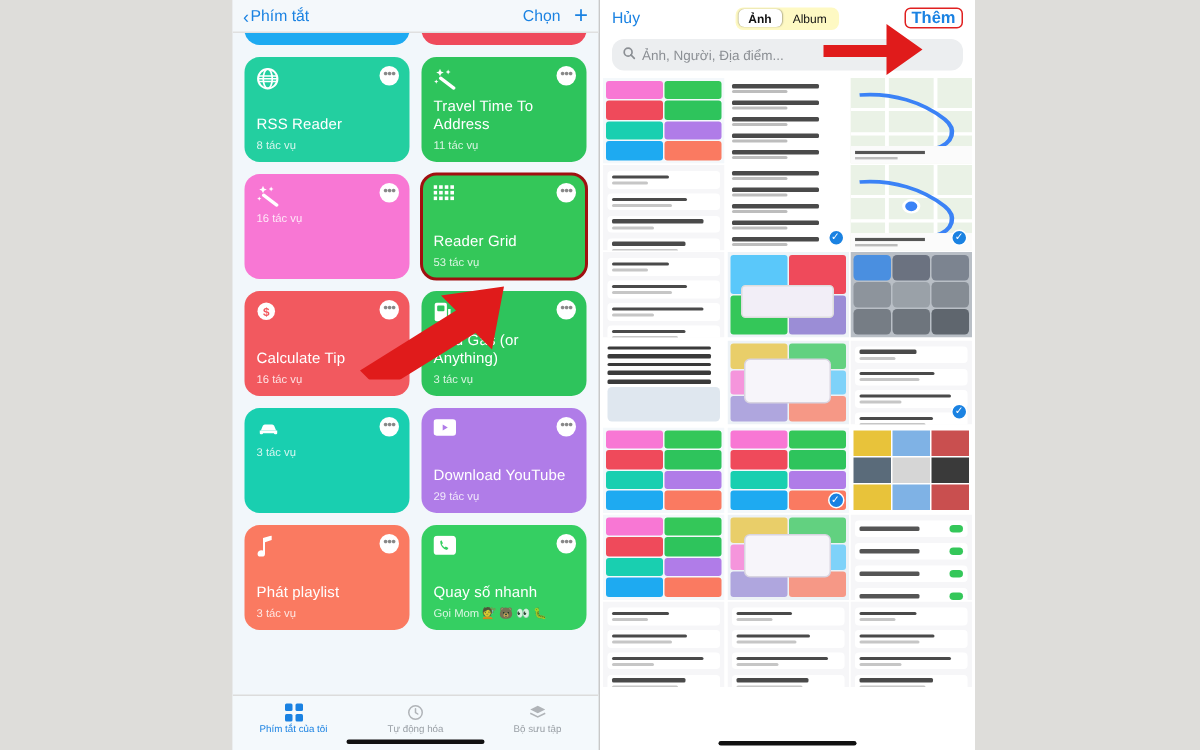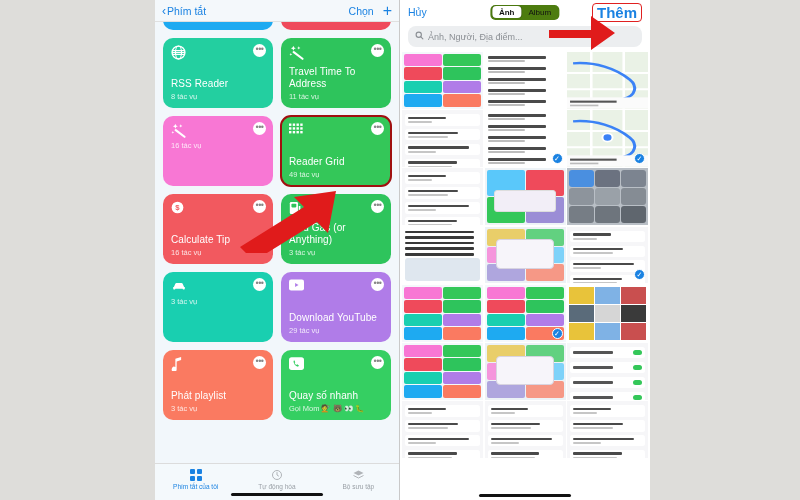--- a/index.html
+++ b/index.html
@@ -81,28 +81,28 @@
   .grid4 i { display: block; width: 5px; height: 5px; background: #1a82e2; border-radius: 1px; }
 
   
   .rnav {
     position: relative; height: 24px; display: flex; align-items: center;
     padding: 0 8px; background: #fff;
   }
   .rnav-cancel { color: #1a82e2; font-size: 10.5px; }
   .seg {
     position: absolute; left: 50%; transform: translateX(-50%);
-    display: flex; background: #4d7c0f; border-radius: 5px; padding: 1.5px;
+    display: flex; background: #fef9c3; border-radius: 5px; padding: 1.5px;
   }
   .seg span {
     font-size: 8px; padding: 1.5px 7px; border-radius: 4px; color: #111;
   }
   .seg span.on { background: #fff; box-shadow: 0 0 1px rgba(0,0,0,.3); font-weight: 600; }
   .rnav-add {
-    margin-left: auto; color: #1a82e2; font-size: 15px; font-weight: 600;
+    margin-left: auto; color: #1a82e2; font-size: 11px; font-weight: 600;
     border: 1.5px solid #e02020; border-radius: 4px; padding: 0px 4px;
   }
   .searchbar {
     margin: 2px 8px 4px; height: 21px; background: #eceef0; border-radius: 8px;
     display: flex; align-items: center; gap: 4px; padding: 0 7px; color: #8b8f94;
     font-size: 9px;
   }
 
   
   .pgrid {
@@ -198,21 +198,21 @@
                 <rect x="5" y="5" width="3.2" height="3.2" fill="#fff"></rect>
                 <rect x="10" y="5" width="3.2" height="3.2" fill="#fff"></rect>
                 <rect x="15" y="5" width="3.2" height="3.2" fill="#fff"></rect>
                 <rect x="0" y="10" width="3.2" height="3.2" fill="#fff"></rect>
                 <rect x="5" y="10" width="3.2" height="3.2" fill="#fff"></rect>
                 <rect x="10" y="10" width="3.2" height="3.2" fill="#fff"></rect>
                 <rect x="15" y="10" width="3.2" height="3.2" fill="#fff"></rect>
               </svg></div>
             <div class="card-dots">•••</div>
             <div class="card-title">Reader Grid</div>
-            <div class="card-sub">49 tác vụ</div>
+            <div class="card-sub">53 tác vụ</div>
           </div>
           <div class="card" style="background: rgb(242, 89, 95);">
             <div class="card-icon"><svg width="13" height="13" viewBox="0 0 20 20">
                 <circle cx="10" cy="10" r="9" fill="#fff"></circle>
                 <text x="10" y="14.5" font-size="12" font-family="Liberation Sans,sans-serif" font-weight="bold" fill="#f2595f" text-anchor="middle">$</text>
               </svg></div>
             <div class="card-dots">•••</div>
             <div class="card-title">Calculate Tip</div>
             <div class="card-sub">16 tác vụ</div>
           </div>

